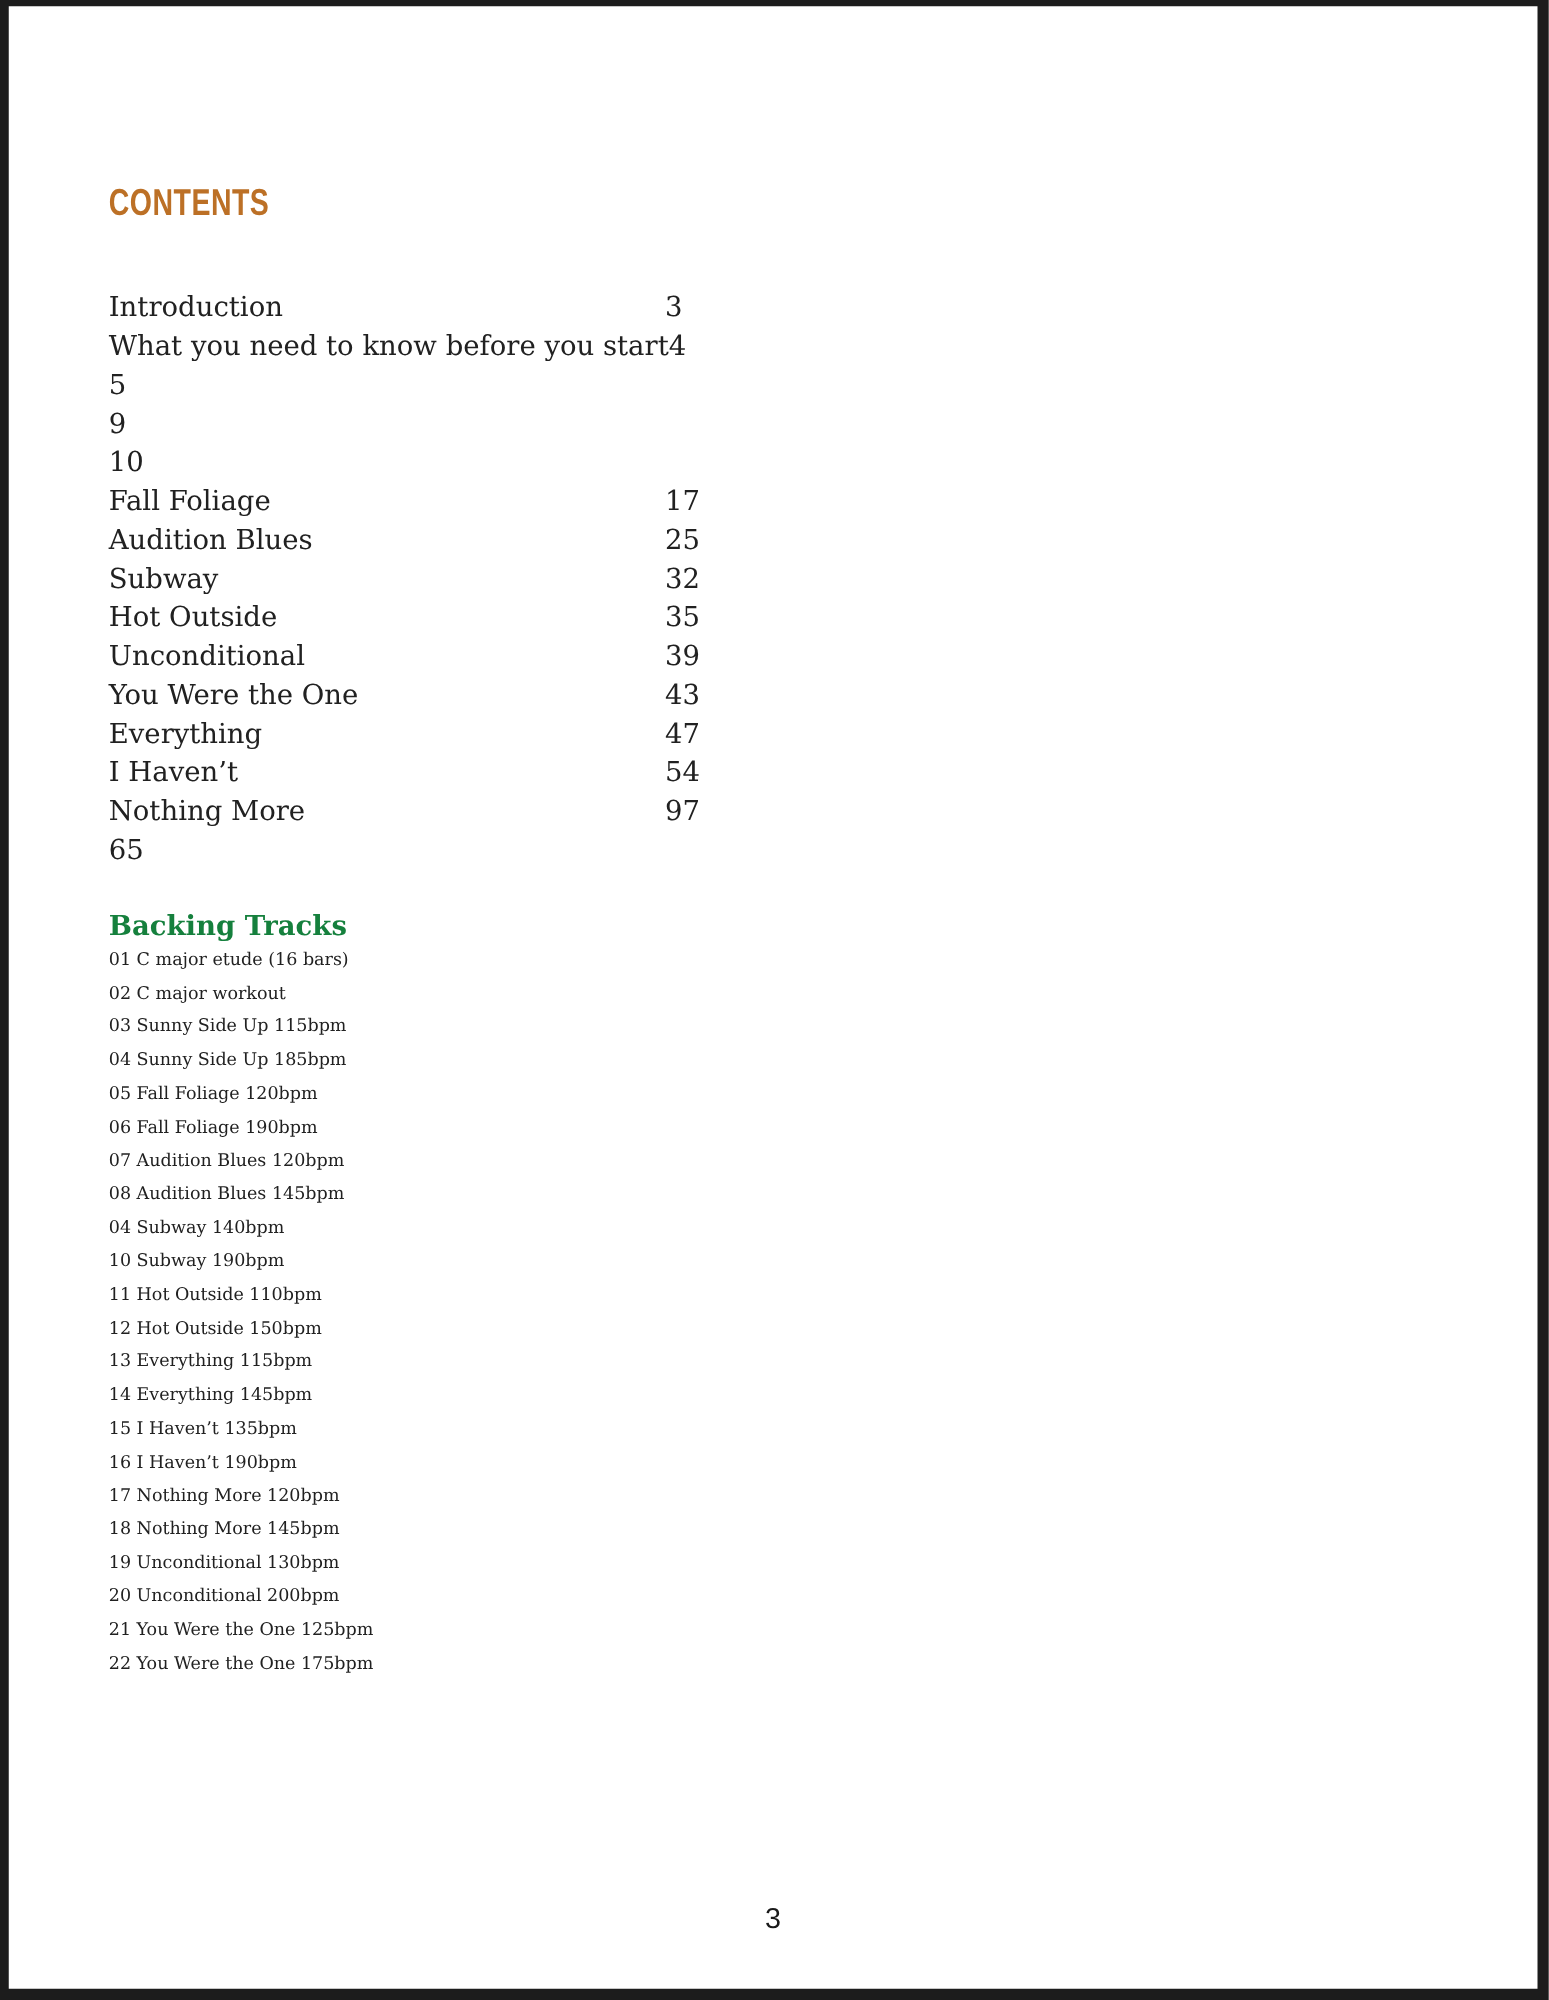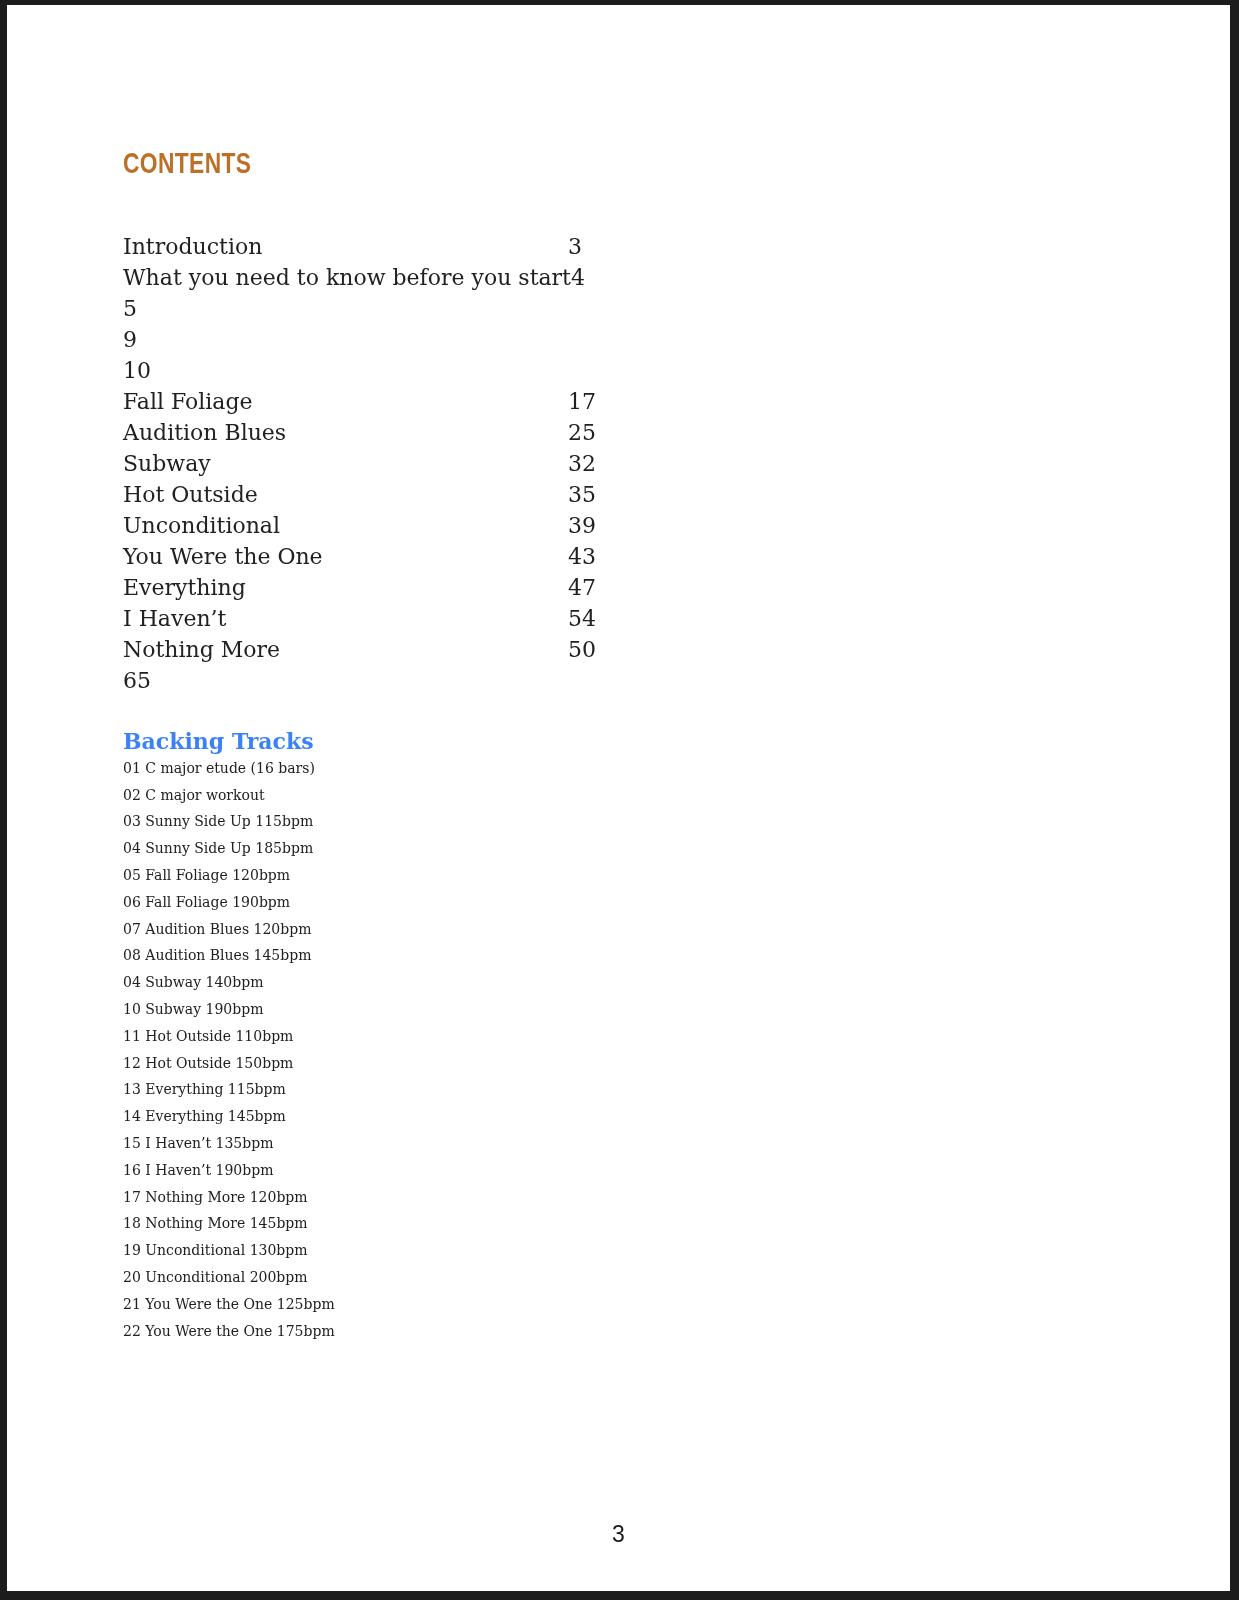--- a/index.html
+++ b/index.html
@@ -13,21 +13,21 @@
   .page {
     position: relative;
     width: 1239px;
     height: 1600px;
     background: #ffffff;
     border-style: solid;
     border-color: #1c1c1c;
     border-width: 5px 9px 9px 7px;
   }
   .content {
-    padding-left: 116px;
+    padding-left: 80px;
     padding-top: 143px;
   }
   .doc-title {
     display: inline-block;
     font-family: "Liberation Sans", sans-serif;
     font-weight: 700;
     font-size: 30px;
     line-height: 1;
     color: #bc7026;
     letter-spacing: 0.5px;
@@ -45,21 +45,21 @@
     color: #212121;
     white-space: nowrap;
   }
   .toc-title { flex: 0 0 445px; }
   .toc-page  { flex: 0 0 auto; }
   .bt-heading {
     margin-top: 32px;
     font-size: 22px;
     line-height: 26.8px;
     font-weight: 700;
-    color: #3b82f6;
+    color: #15803d;
   }
   .track-row {
     font-size: 14px;
     line-height: 26.8px;
     color: #212121;
     white-space: nowrap;
   }
   .footer-pagenum {
     position: absolute;
     bottom: 43px;
@@ -124,21 +124,21 @@
         <div class="toc-row">
           <span class="toc-title">Everything</span>
           <span class="toc-page">47</span>
         </div>
         <div class="toc-row">
           <span class="toc-title">I Haven’t</span>
           <span class="toc-page">54</span>
         </div>
         <div class="toc-row">
           <span class="toc-title">Nothing More</span>
-          <span class="toc-page">50</span>
+          <span class="toc-page">97</span>
         </div>
         <div class="toc-row">
           <span class="toc-page">65</span>
         </div>
       </div>
 
     <div class="bt-heading">Backing Tracks</div>
 
     <div class="tracks">
         <div class="track-row">01 C major etude (16 bars)</div>

